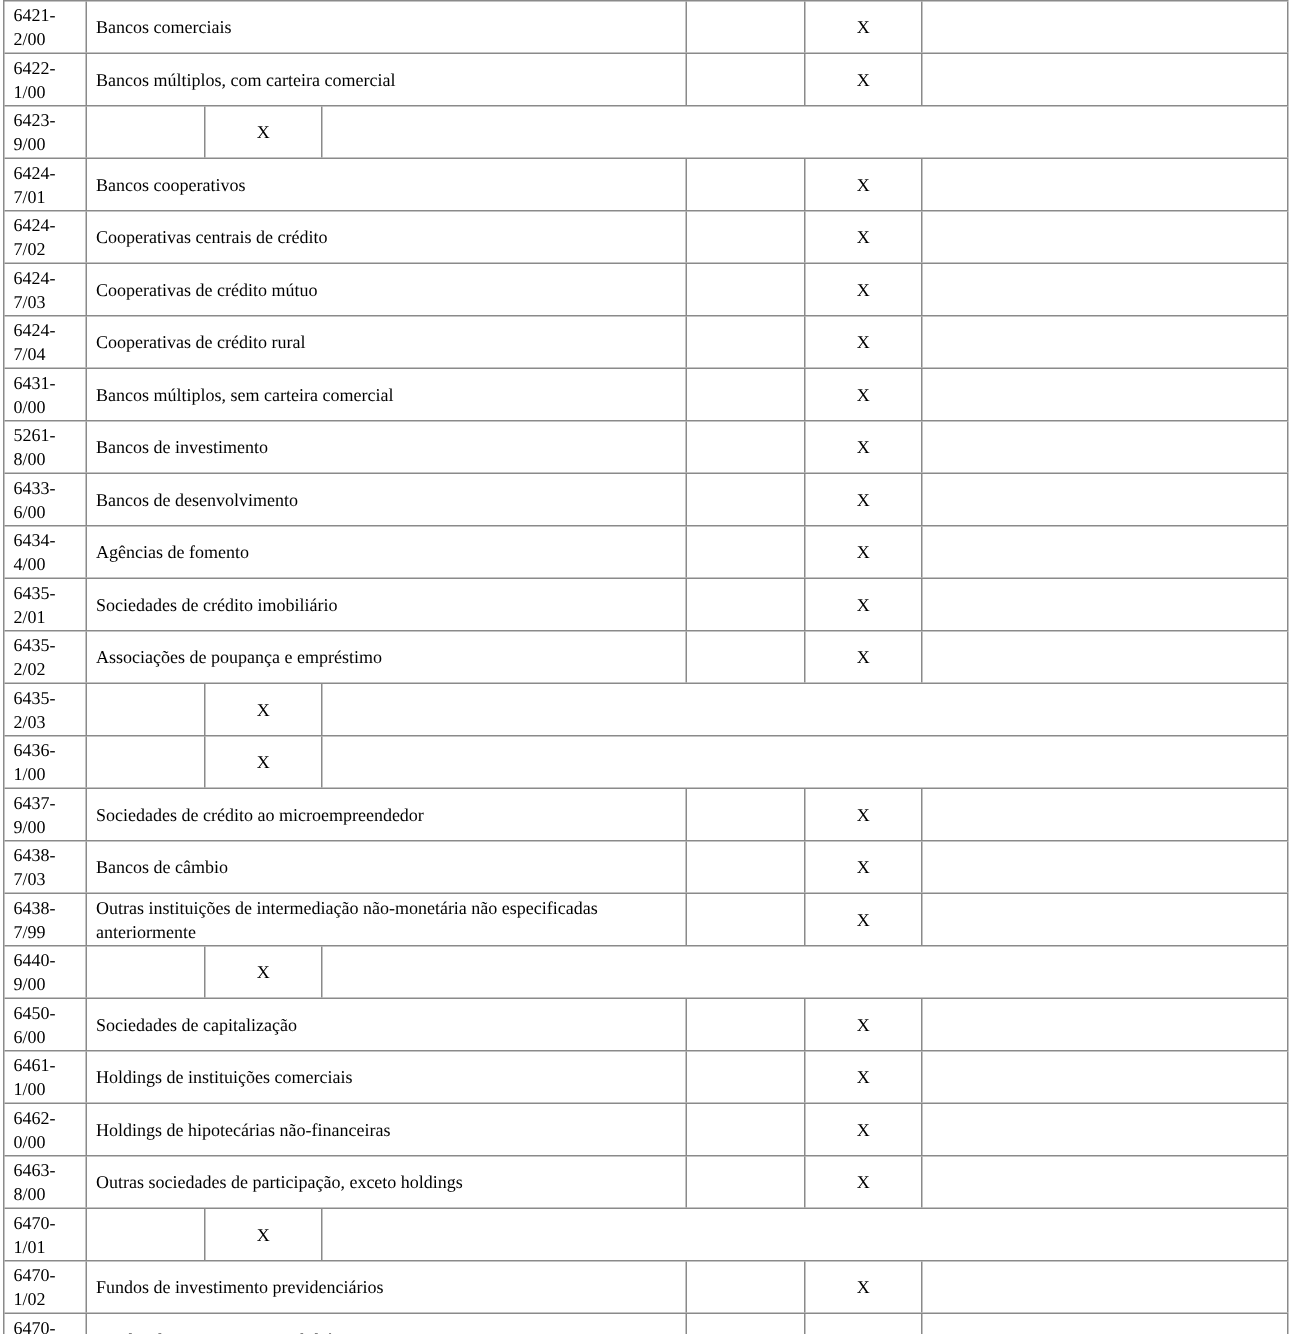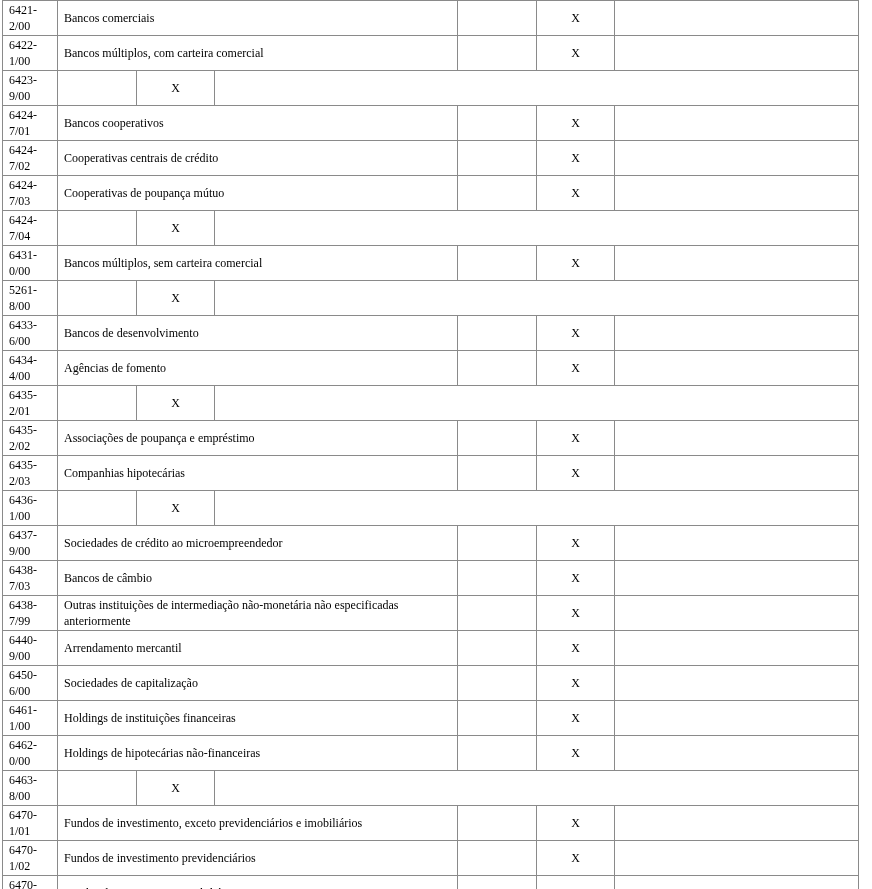--- a/index.html
+++ b/index.html
@@ -85,74 +85,76 @@
   </div>
       <div class="row">
     <div class="cell c-code">6424-7/02</div>
     <div class="cell c-desc">Cooperativas centrais de crédito</div>
     <div class="cell c-empty-a"></div>
     <div class="cell c-mark">X</div>
     <div class="cell c-empty-b"></div>
   </div>
       <div class="row">
     <div class="cell c-code">6424-7/03</div>
-    <div class="cell c-desc">Cooperativas de poupança mútuo</div>
+    <div class="cell c-desc">Cooperativas de crédito mútuo</div>
     <div class="cell c-empty-a"></div>
     <div class="cell c-mark">X</div>
     <div class="cell c-empty-b"></div>
   </div>
       <div class="row">
     <div class="cell c-code">6424-7/04</div>
+    <div class="cell c-desc">Cooperativas de crédito rural</div>
     <div class="cell c-empty-a"></div>
     <div class="cell c-mark">X</div>
     <div class="cell c-empty-b"></div>
   </div>
       <div class="row">
     <div class="cell c-code">6431-0/00</div>
     <div class="cell c-desc">Bancos múltiplos, sem carteira comercial</div>
     <div class="cell c-empty-a"></div>
     <div class="cell c-mark">X</div>
     <div class="cell c-empty-b"></div>
   </div>
       <div class="row">
     <div class="cell c-code">5261-8/00</div>
+    <div class="cell c-desc">Bancos de investimento</div>
     <div class="cell c-empty-a"></div>
     <div class="cell c-mark">X</div>
     <div class="cell c-empty-b"></div>
   </div>
       <div class="row">
     <div class="cell c-code">6433-6/00</div>
     <div class="cell c-desc">Bancos de desenvolvimento</div>
     <div class="cell c-empty-a"></div>
     <div class="cell c-mark">X</div>
     <div class="cell c-empty-b"></div>
   </div>
       <div class="row">
     <div class="cell c-code">6434-4/00</div>
     <div class="cell c-desc">Agências de fomento</div>
     <div class="cell c-empty-a"></div>
     <div class="cell c-mark">X</div>
     <div class="cell c-empty-b"></div>
   </div>
       <div class="row">
     <div class="cell c-code">6435-2/01</div>
+    <div class="cell c-desc">Sociedades de crédito imobiliário</div>
     <div class="cell c-empty-a"></div>
     <div class="cell c-mark">X</div>
     <div class="cell c-empty-b"></div>
   </div>
       <div class="row">
     <div class="cell c-code">6435-2/02</div>
     <div class="cell c-desc">Associações de poupança e empréstimo</div>
     <div class="cell c-empty-a"></div>
     <div class="cell c-mark">X</div>
     <div class="cell c-empty-b"></div>
   </div>
       <div class="row">
     <div class="cell c-code">6435-2/03</div>
-    <div class="cell c-desc">Companhias hipotecárias</div>
     <div class="cell c-empty-a"></div>
     <div class="cell c-mark">X</div>
     <div class="cell c-empty-b"></div>
   </div>
       <div class="row">
     <div class="cell c-code">6436-1/00</div>
     <div class="cell c-empty-a"></div>
     <div class="cell c-mark">X</div>
     <div class="cell c-empty-b"></div>
   </div>
@@ -172,55 +174,54 @@
   </div>
       <div class="row">
     <div class="cell c-code">6438-7/99</div>
     <div class="cell c-desc">Outras instituições de intermediação não-monetária não especificadas anteriormente</div>
     <div class="cell c-empty-a"></div>
     <div class="cell c-mark">X</div>
     <div class="cell c-empty-b"></div>
   </div>
       <div class="row">
     <div class="cell c-code">6440-9/00</div>
-    <div class="cell c-desc">Arrendamento mercantil</div>
     <div class="cell c-empty-a"></div>
     <div class="cell c-mark">X</div>
     <div class="cell c-empty-b"></div>
   </div>
       <div class="row">
     <div class="cell c-code">6450-6/00</div>
     <div class="cell c-desc">Sociedades de capitalização</div>
     <div class="cell c-empty-a"></div>
     <div class="cell c-mark">X</div>
     <div class="cell c-empty-b"></div>
   </div>
       <div class="row">
     <div class="cell c-code">6461-1/00</div>
-    <div class="cell c-desc">Holdings de instituições financeiras</div>
+    <div class="cell c-desc">Holdings de instituições comerciais</div>
     <div class="cell c-empty-a"></div>
     <div class="cell c-mark">X</div>
     <div class="cell c-empty-b"></div>
   </div>
       <div class="row">
     <div class="cell c-code">6462-0/00</div>
     <div class="cell c-desc">Holdings de hipotecárias não-financeiras</div>
     <div class="cell c-empty-a"></div>
     <div class="cell c-mark">X</div>
     <div class="cell c-empty-b"></div>
   </div>
       <div class="row">
     <div class="cell c-code">6463-8/00</div>
+    <div class="cell c-desc">Outras sociedades de participação, exceto holdings</div>
     <div class="cell c-empty-a"></div>
     <div class="cell c-mark">X</div>
     <div class="cell c-empty-b"></div>
   </div>
       <div class="row">
     <div class="cell c-code">6470-1/01</div>
-    <div class="cell c-desc">Fundos de investimento, exceto previdenciários e imobiliários</div>
     <div class="cell c-empty-a"></div>
     <div class="cell c-mark">X</div>
     <div class="cell c-empty-b"></div>
   </div>
       <div class="row">
     <div class="cell c-code">6470-1/02</div>
     <div class="cell c-desc">Fundos de investimento previdenciários</div>
     <div class="cell c-empty-a"></div>
     <div class="cell c-mark">X</div>
     <div class="cell c-empty-b"></div>

